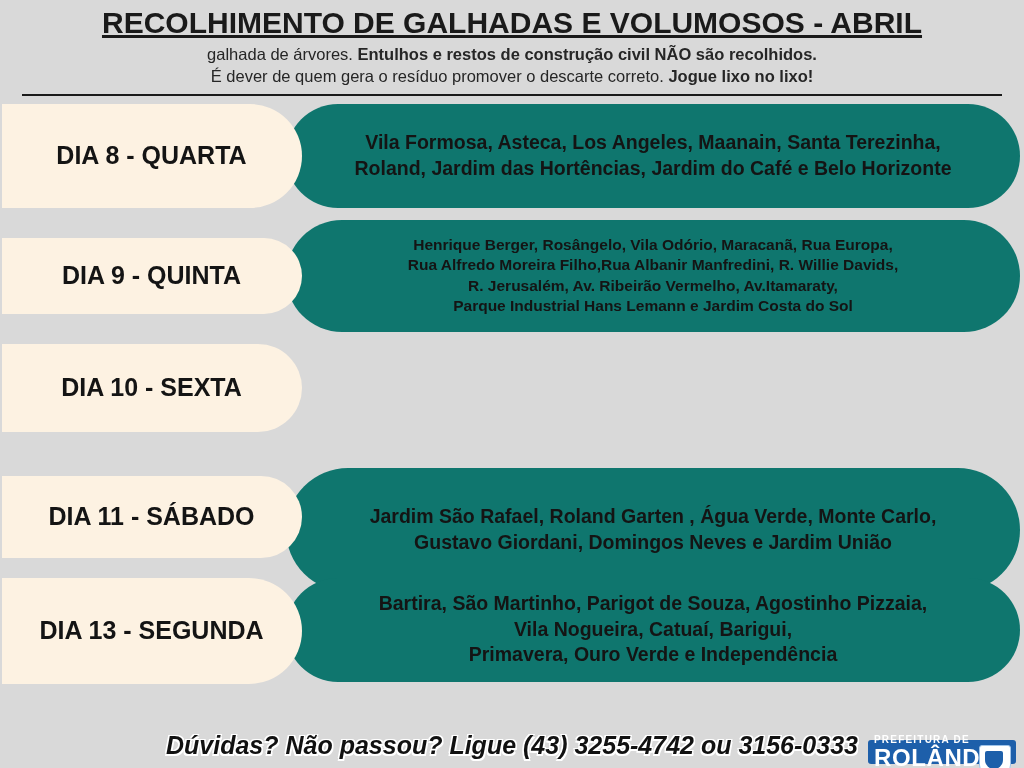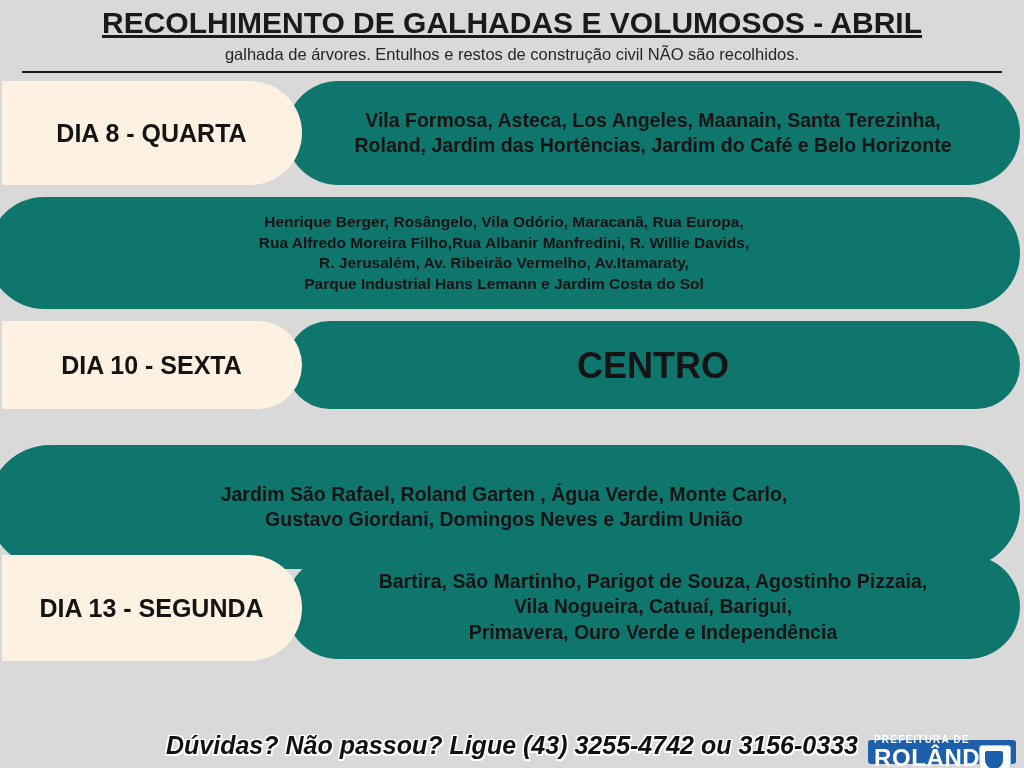--- a/index.html
+++ b/index.html
@@ -34,21 +34,21 @@
     text-decoration: underline;
     line-height: 1.1;
     white-space: nowrap;
   }
   .header-sub {
     font-size: 16.5px;
     color: #262626;
     line-height: 1.35;
     margin-top: 4px;
   }
-  .header-sub .b { font-weight: normal; }
+  .header-sub .b { font-weight: bold; }
   .rule {
     margin: 6px 4px 0 4px;
     height: 2px;
     background: #1a1a1a;
   }
 
   
   .rows {
     margin-top: 8px;
     padding: 0 4px;
@@ -188,55 +188,61 @@
 <body>
 
 <div class="page">
 
   <div class="header">
     <div class="header-title">RECOLHIMENTO DE GALHADAS E VOLUMOSOS   - ABRIL</div>
     <div class="header-sub">
       <div>
         <span>galhada de árvores. </span><span class="b">Entulhos e restos de construção civil NÃO são recolhidos.</span>
       </div>
+      <div>
+        <span>É dever de quem gera o resíduo promover o descarte correto. </span><span class="b">Jogue lixo no lixo!</span>
+      </div>
     </div>
     <div class="rule"></div>
   </div>
 
   <div class="rows">
 
     <div class="row r1">
       <div class="day-pill">
         <span class="day-label">DIA 8 - QUARTA</span>
       </div>
       <div class="areas-pill">
         <span class="areas-text size-lg" style="white-space:pre-line;">Vila Formosa, Asteca, Los Angeles, Maanain, Santa Terezinha,
 Roland, Jardim das Hortências, Jardim do Café e  Belo Horizonte</span>
       </div>
     </div>
 
     <div class="row r2">
+      <div class="day-pill">
+        <span class="day-label">DIA 9 - QUINTA</span>
+      </div>
       <div class="areas-pill">
         <span class="areas-text size-md" style="white-space:pre-line;">Henrique Berger, Rosângelo, Vila Odório,  Maracanã, Rua Europa,
 Rua Alfredo Moreira Filho,Rua Albanir Manfredini, R. Willie Davids,
 R. Jerusalém, Av. Ribeirão Vermelho, Av.Itamaraty,
 Parque Industrial Hans Lemann e Jardim Costa do Sol</span>
       </div>
     </div>
 
     <div class="row r3">
       <div class="day-pill">
         <span class="day-label">DIA 10 - SEXTA</span>
       </div>
-      <div class="areas-pill">
-        <span class="areas-text size-xl" style="white-space:pre-line;">CENTRO</span>
-      </div>
     </div>
 
     <div class="row r4">
+      <div class="day-pill">
+        <span class="day-label">DIA 11 - SÁBADO</span>
+      </div>
       <div class="areas-pill">
         <span class="areas-text size-lg" style="white-space:pre-line;">Jardim São Rafael, Roland Garten , Água Verde,  Monte Carlo,
 Gustavo Giordani, Domingos Neves e Jardim União</span>
       </div>
     </div>
 
     <div class="row r5">
       <div class="day-pill">
         <span class="day-label">DIA 13 - SEGUNDA</span>
       </div>

